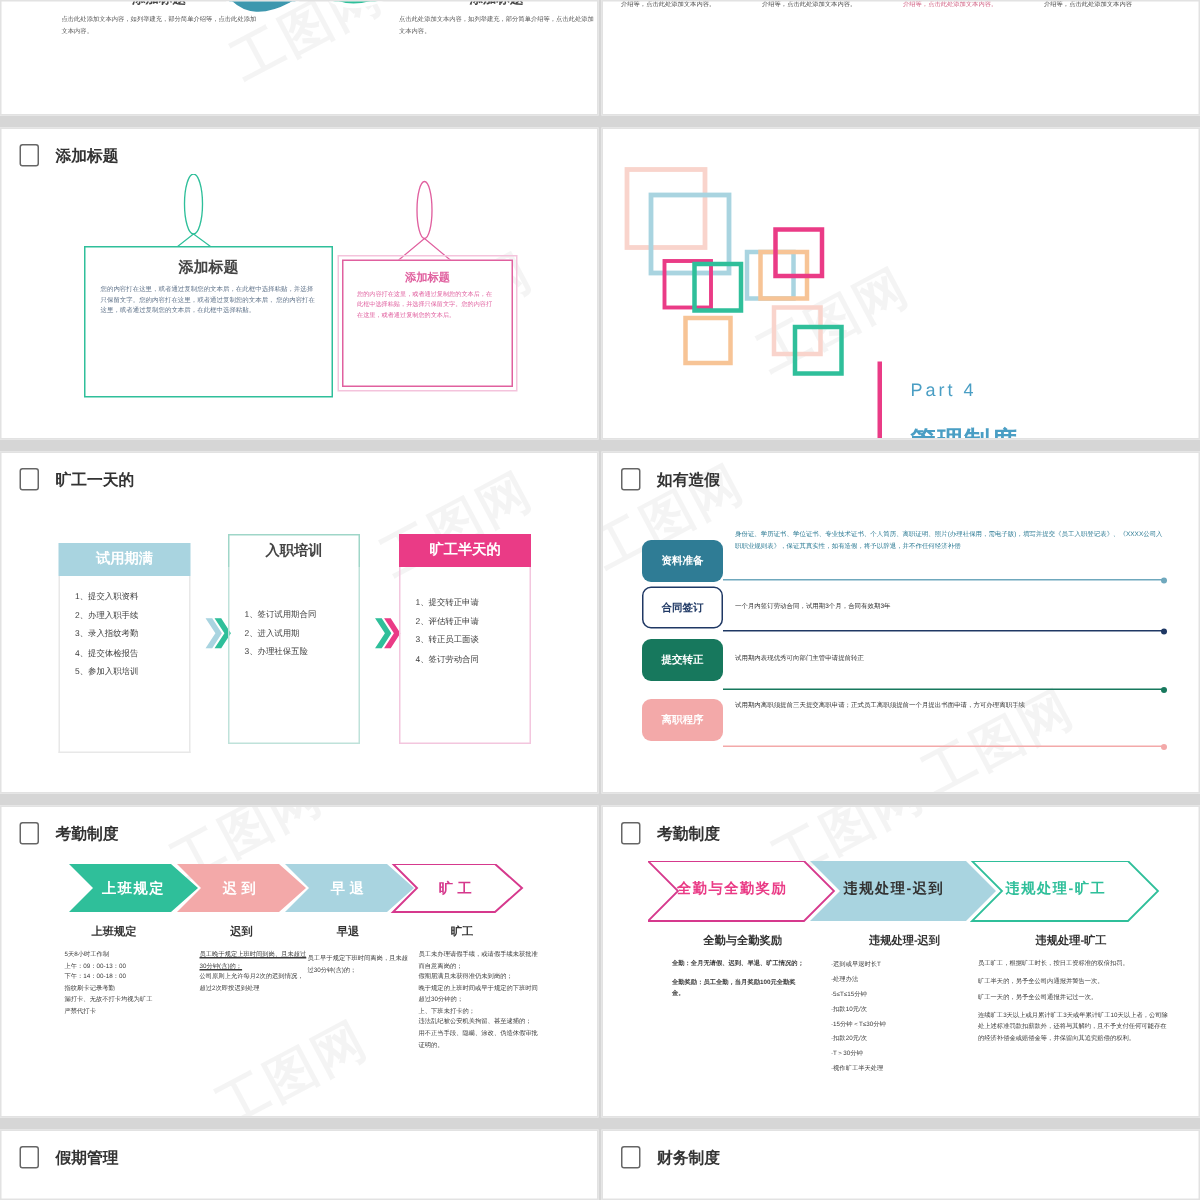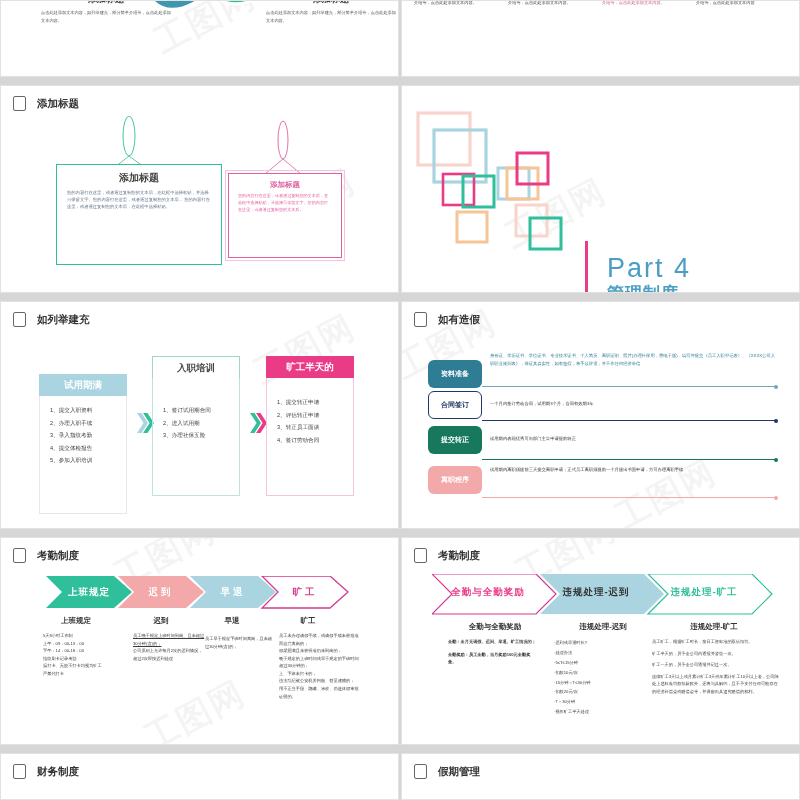--- a/index.html
+++ b/index.html
@@ -43,21 +43,21 @@
   .card .c-body{ font-size:4.3px; line-height:1.65; }
   .cardA{ left:55px; top:48px; width:166px; height:101px; border:1.4px solid #2fbf9a; padding:6px 10px; }
   .cardA .c-title{ font-size:10px; color:#444; margin-bottom:4px; }
   .cardA .c-body{ color:#5f7289; }
   .cardB{ left:227px; top:57px; width:114px; height:85px; border:1.4px solid #e0609f;
           outline:1px solid #f4c3dc; outline-offset:2px; padding:6px 9px;}
   .cardB .c-title{ font-size:7.5px; color:#e0609f; margin-bottom:3px;}
   .cardB .c-body{ color:#e0609f; font-size:4.1px;}
   .pbar{ position:absolute; width:3px; background:#ea3b86; }
   .part-label{ position:absolute; color:#4a9ec4; }
-  .part-no{ font-size:27px; letter-spacing:2px;}
+  .part-no{ font-size:12px; letter-spacing:2px;}
   .part-cn{ font-size:17px; font-weight:bold; letter-spacing:1px;}
 
   
   .flow{ position:absolute; left:0; top:44px; width:100%; }
   .fcol{ position:absolute; width:88px; }
   .fhead{ height:22px; line-height:22px; text-align:center; font-size:9.5px; font-weight:bold;}
   .fbody{ border:1px solid #e8e8e8; border-top:none; min-height:96px; padding:8px 6px 6px 10px;}
   .fbody ol{ list-style:none; }
   .fbody li{ font-size:5.6px; color:#3b3b3b; line-height:2.25; white-space:nowrap;}
   .chev{ position:absolute; font-size:20px; font-weight:bold; line-height:1; }
@@ -159,26 +159,26 @@
     <div class="part-label part-cn" style="left:205px;top:196px;">管理制度</div>
 
   </div>
 
   <div class="gap"></div>
 
   <div class="slide">
     <div class="wm" style="left:250px;top:25px;">工图网</div>
     <div class="s-head">
       <div class="cbox"></div>
-      <div class="s-title">如列举建充</div>
+      <div class="s-title">旷工一天的</div>
     </div>
 
     <div class="flow">
 
-      <div class="fcol" style="left:38px;top:28px;">
+      <div class="fcol" style="left:38px;top:16px;">
         <div class="fhead" style="background:#a9d4e0;color:#fff;">试用期满</div>
         <div class="fbody" style="min-height:118px;">
           <ol>
             <li>1、提交入职资料</li>
             <li>2、办理入职手续</li>
             <li>3、录入指纹考勤</li>
             <li>4、提交体检报告</li>
             <li>5、参加入职培训</li>
           </ol>
         </div>
@@ -354,23 +354,23 @@
       <div style="margin-top:4px;">旷工一天的，另予全公司通报并记过一次。</div>
       <div style="margin-top:4px;">连续旷工3天以上或月累计旷工3天或年累计旷工10天以上者，公司除处上述标准罚款扣薪款外，还将与其解约，且不予支付任何可能存在的经济补偿金或赔偿金等，并保留向其追究赔偿的权利。</div>
     </div>
   </div>
 
   <div class="gap"></div>
 
   <div class="slide">
     <div class="s-head">
       <div class="cbox"></div>
+      <div class="s-title">假期管理</div>
+    </div>
+  </div>
+  <div class="slide">
+    <div class="s-head">
+      <div class="cbox"></div>
       <div class="s-title">财务制度</div>
     </div>
   </div>
-  <div class="slide">
-    <div class="s-head">
-      <div class="cbox"></div>
-      <div class="s-title">假期管理</div>
-    </div>
-  </div>
 
 </div>
 
 </body></html>

